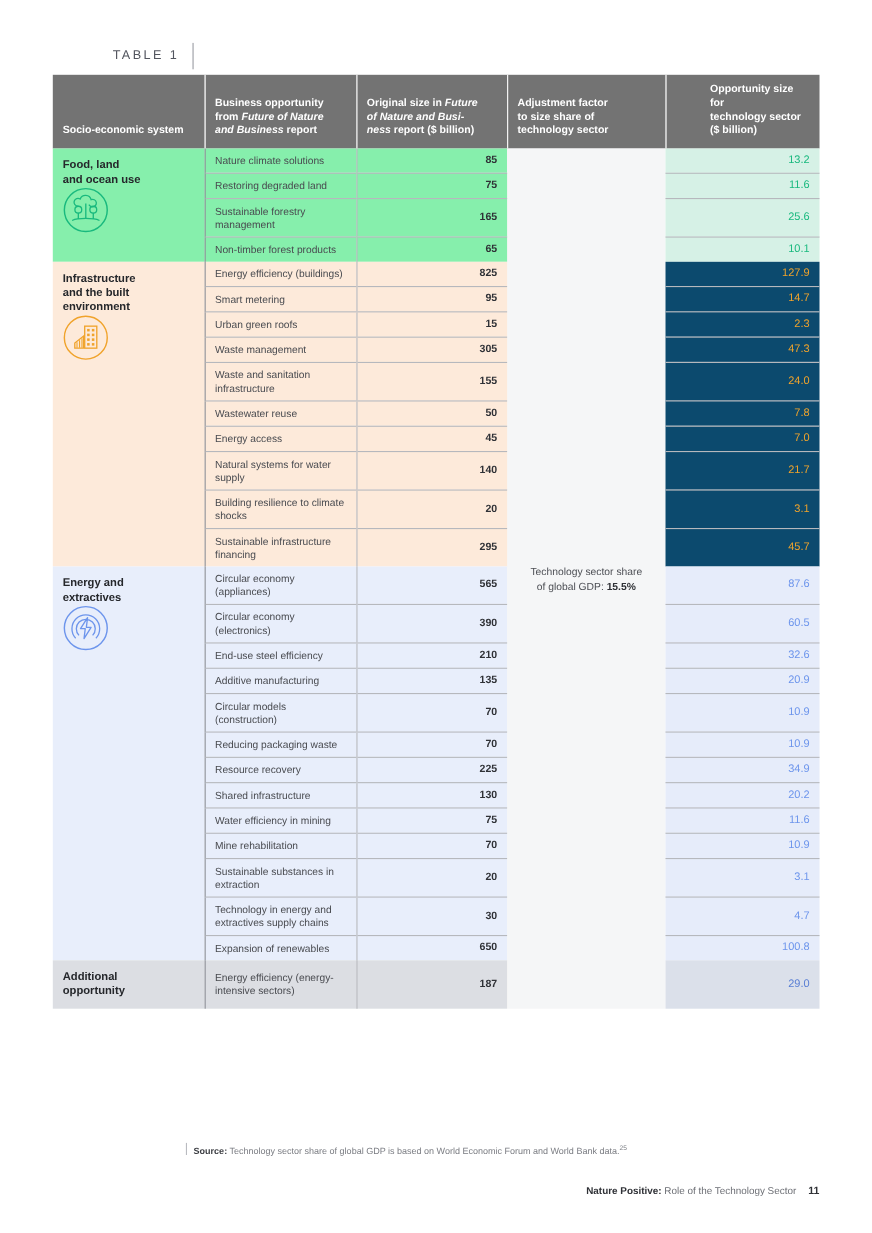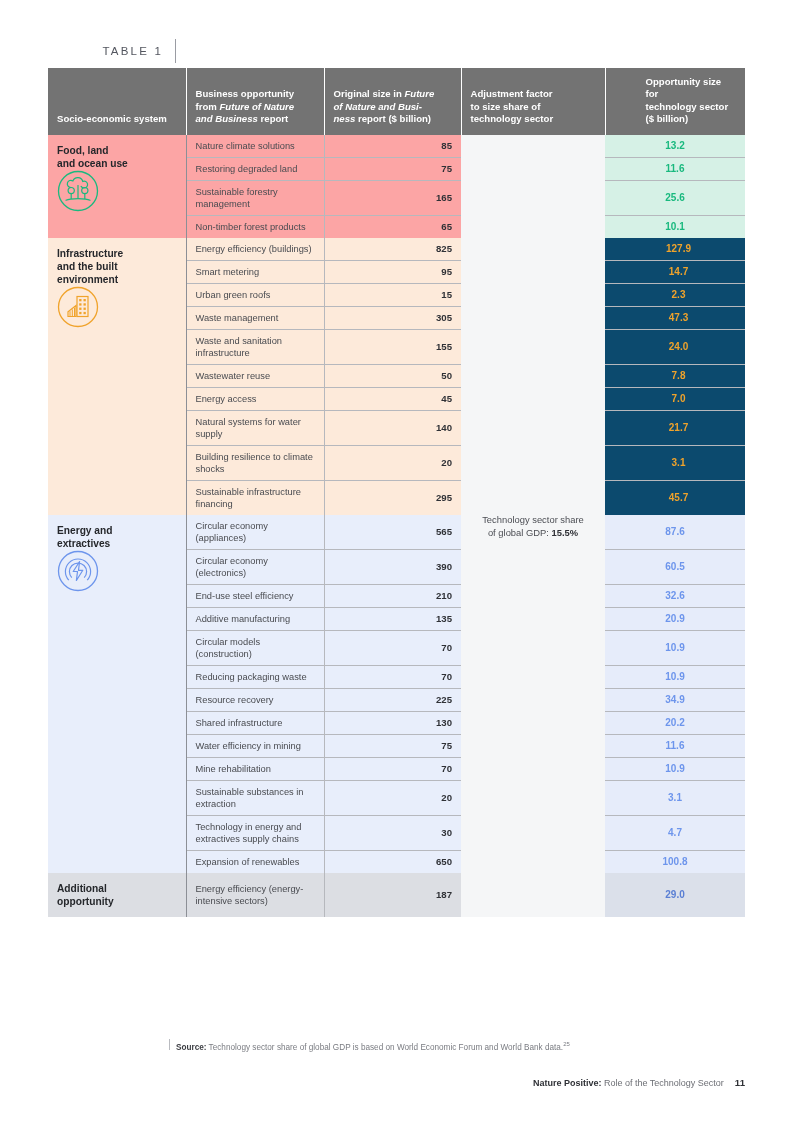--- a/index.html
+++ b/index.html
@@ -66,26 +66,26 @@
   td.orig{
     text-align:right; font-weight:bold; color:#2f3136; font-size:9.6px;
     border-top:1px solid #b6b8bd; border-left:1px solid #b6b8bd;
   }
   td.adj{
     background:#f5f6f7; text-align:center; color:#4c4e54;
     font-size:9.4px; line-height:13px; vertical-align:middle;
   }
   td.adj b{color:#2f3136;}
   td.val{
-    text-align:center; font-weight:bold; font-size:10px;
+    text-align:right; font-weight:normal; font-size:10px;
     border-top:1px solid #b6b8bd;
   }
 
   
-  .s-food td.sys, .s-food td.opp, .s-food td.orig{background:#fca5a5;}
+  .s-food td.sys, .s-food td.opp, .s-food td.orig{background:#86efac;}
   .s-food td.val{background:#d6f1e6; color:#19b97e;}
   .s-infra td.sys, .s-infra td.opp, .s-infra td.orig{background:#fdeada;}
   .s-infra td.val{background:#0c4a6e; color:#f0a32b;padding-left:16px;}
   .s-energy td.sys, .s-energy td.opp, .s-energy td.orig{background:#e8eefb;}
   .s-energy td.val{background:#e6ecfa; color:#6d95ec;}
   .s-add td.sys, .s-add td.opp, .s-add td.orig{background:#dcdee3;}
   .s-add td.val{background:#dbe0ea; color:#5a7fd4;}
 
   tr.first-in-sec td.opp, tr.first-in-sec td.orig, tr.first-in-sec td.val{
     border-top:none;

